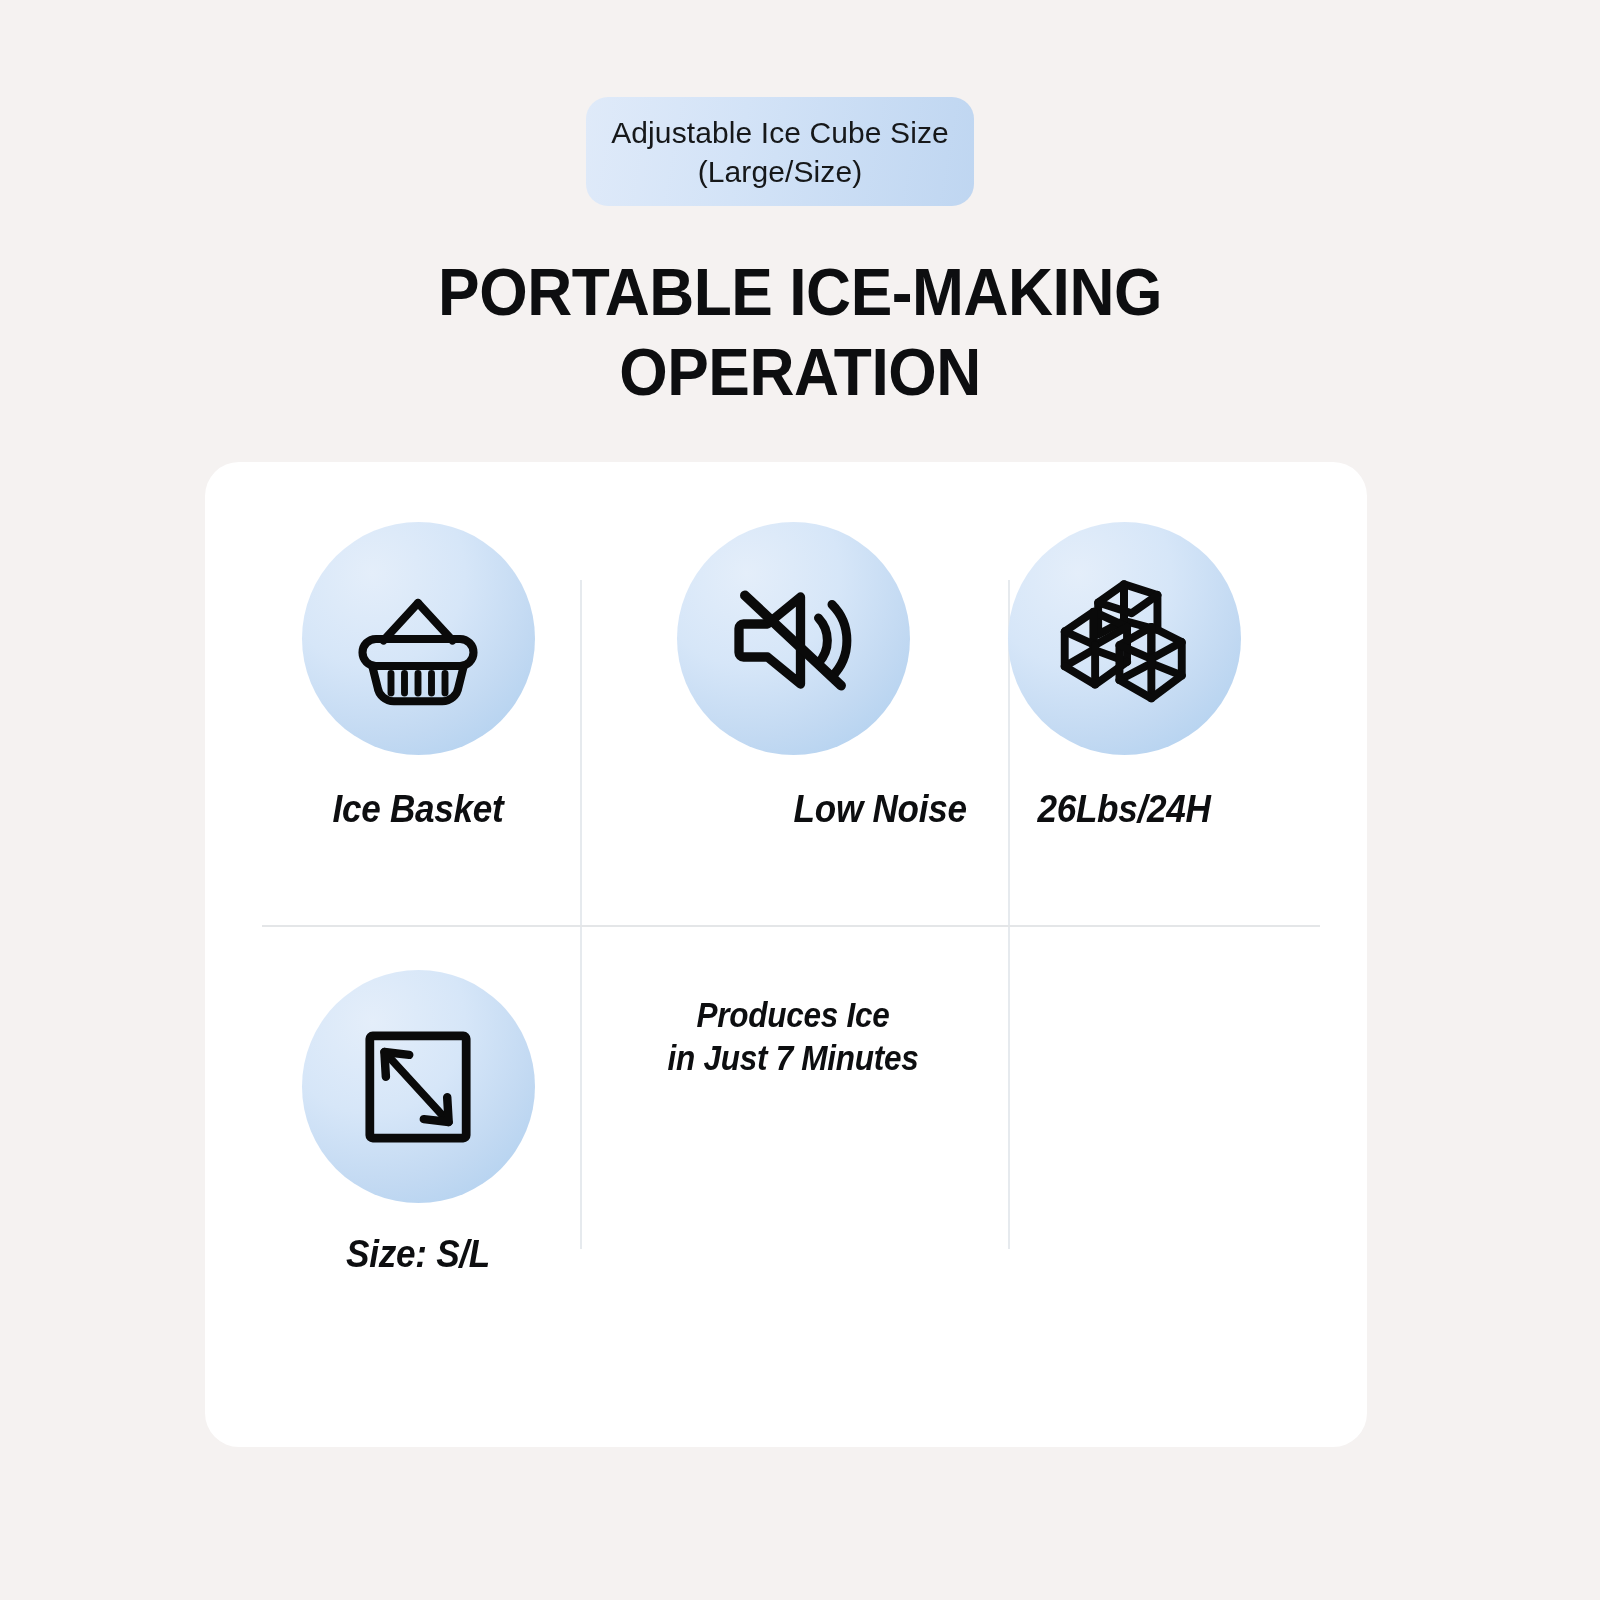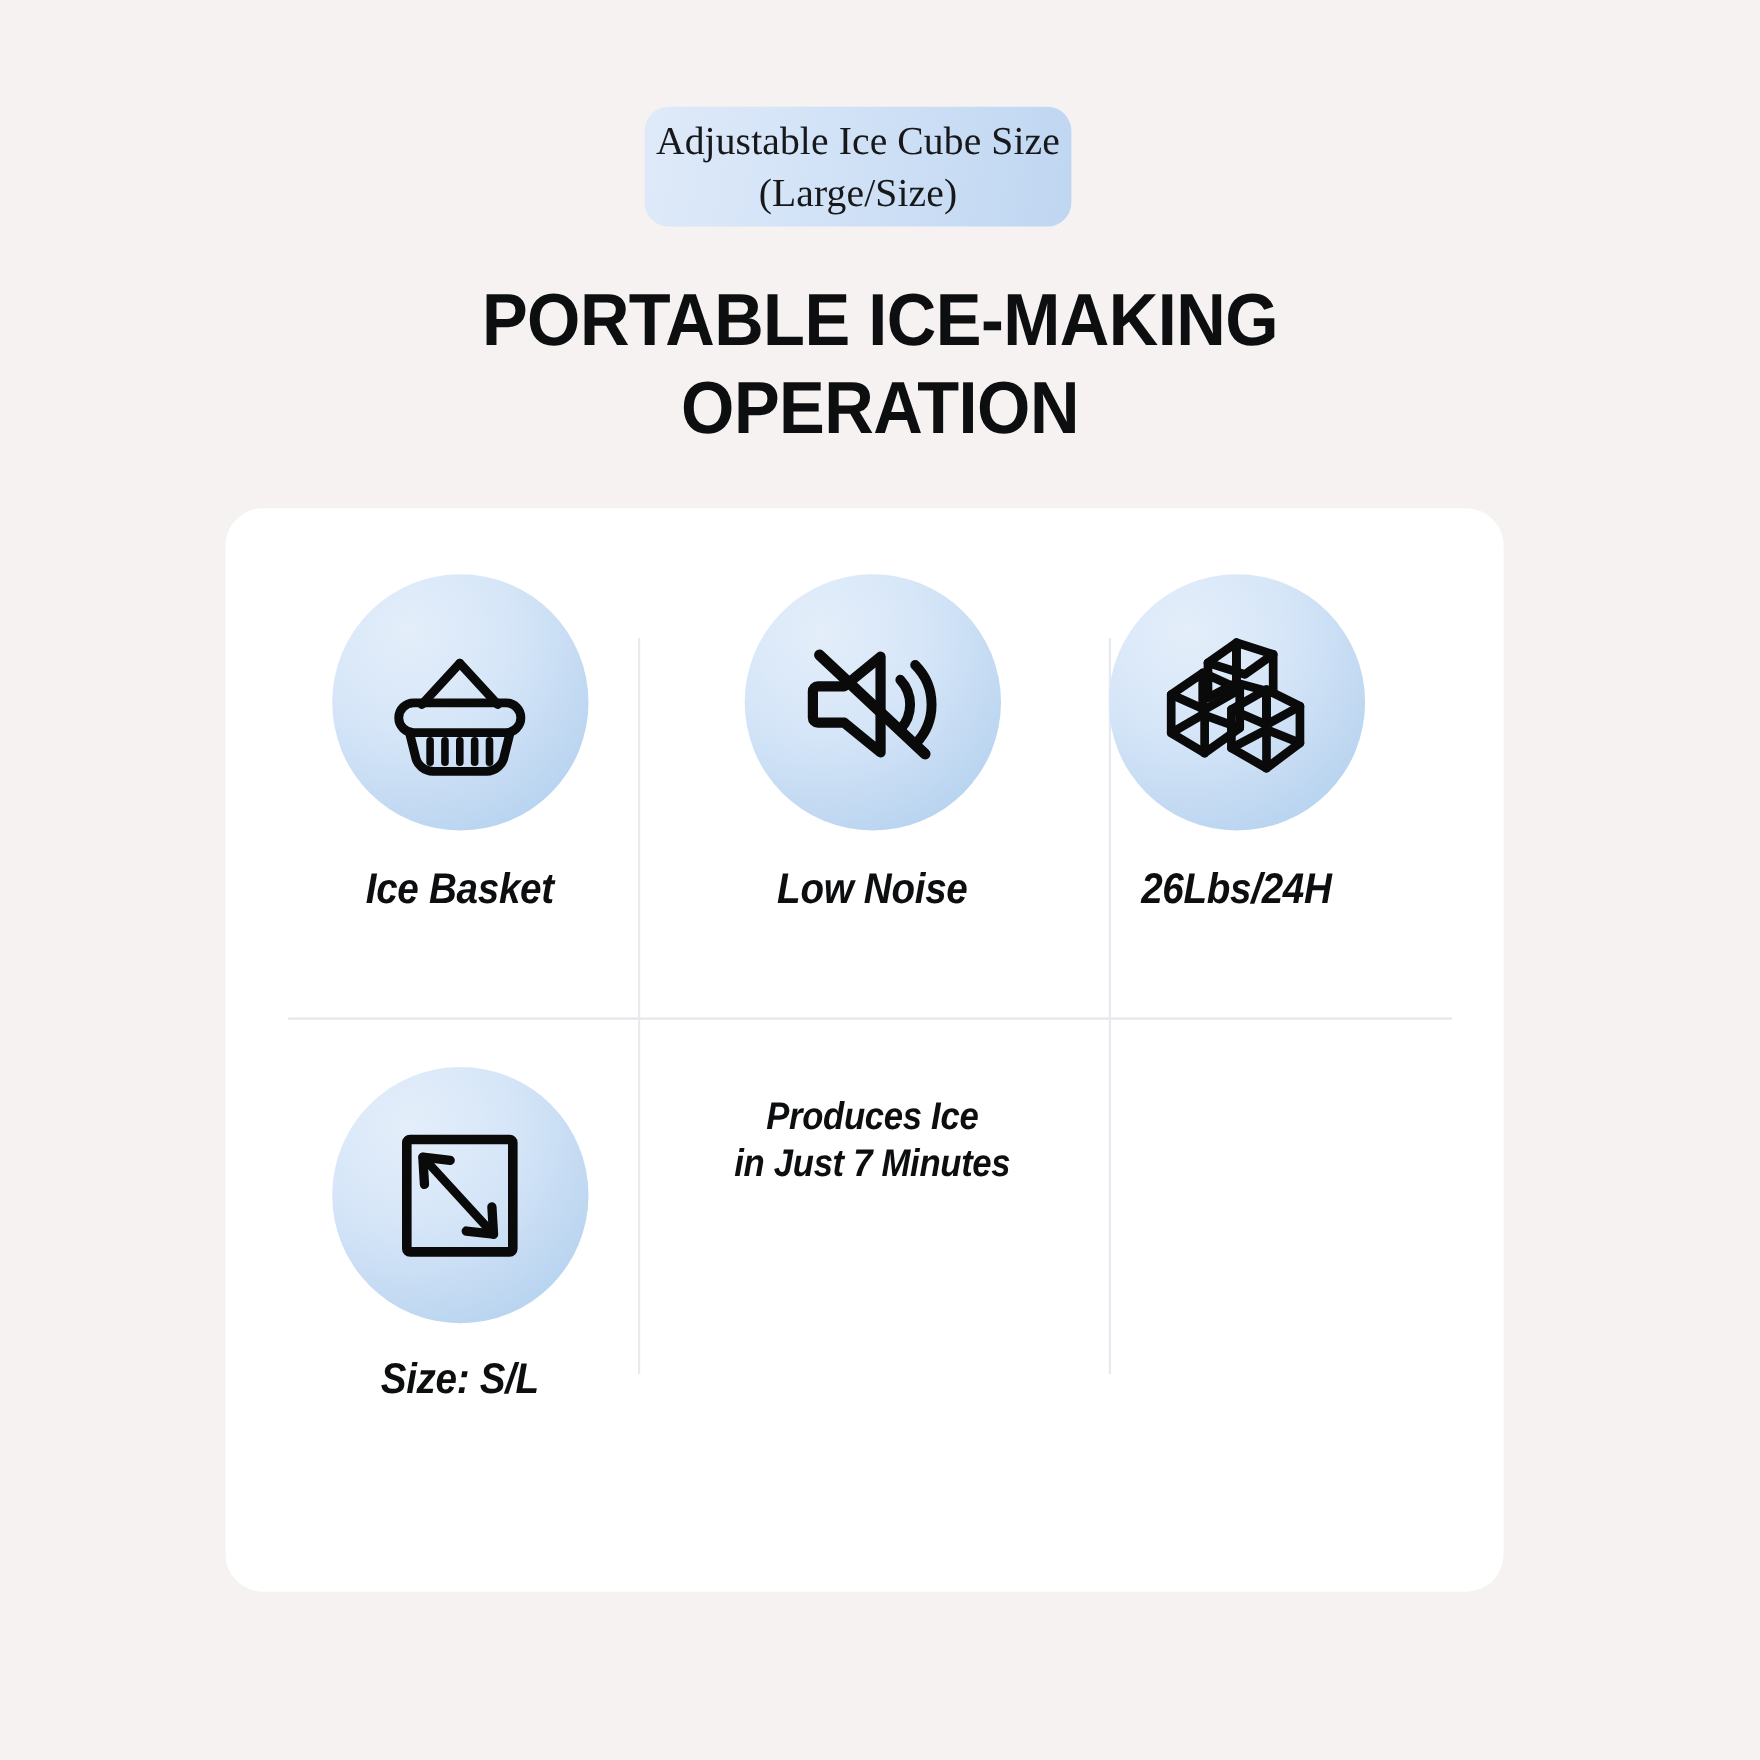--- a/index.html
+++ b/index.html
@@ -13,22 +13,22 @@
 
   
   .badge {
     position:absolute; left:586px; top:97px; width:388px; height:109px;
     border-radius:22px;
     background:linear-gradient(100deg,#dfeaf9 0%, #d3e3f7 40%, #bfd6f1 100%);
     display:flex; align-items:center; justify-content:center;
     text-align:center;
   }
   .badge-text {
-    font-size:36px; color:#16181a; line-height:1.30; letter-spacing:.1px;
-    font-family:Liberation Serif, serif;
+    font-size:30px; color:#16181a; line-height:1.30; letter-spacing:.1px;
+    font-family:Liberation Sans, sans-serif;
   }
 
   
   .title {
     position:absolute; left:0; top:252px; width:1600px;
     text-align:center;
     font-size:67px; font-weight:bold; color:#0d0e10;
     line-height:1.19; letter-spacing:-0.5px;
     transform:scaleX(0.93); transform-origin:center top;
   }
@@ -48,21 +48,21 @@
   }
   .v1 { left:375px; top:118px;  height:345px; }
   .v2 { left:803px; top:118px;  height:345px; }
   .v1b{ left:375px; top:465px;  height:322px; }
   .v2b{ left:803px; top:465px;  height:322px; }
   .h1 { left:57px;  top:463px;  width:1058px; }
 
   
   .cell { position:absolute; width:386px; text-align:center; }
   .c0 { left:20px;  top:60px; }
-  .c1 { left:395px; top:60px; }
+  .c1 { left:395px; top:60px;text-align:right; }
   .c2 { left:726px; top:60px; }
   .c3 { left:20px;  top:508px; }
   .c4 { left:395px; top:508px; }
   .c5 { left:770px; top:508px; }
 
   .circle {
     width:233px; height:233px; border-radius:50%;
     margin:0 auto;
     background:radial-gradient(circle at 30% 22%, #e4eefa 0%, #d6e6f8 38%, #c2d9f2 68%, #aacdee 100%);
     display:flex; align-items:center; justify-content:center;

